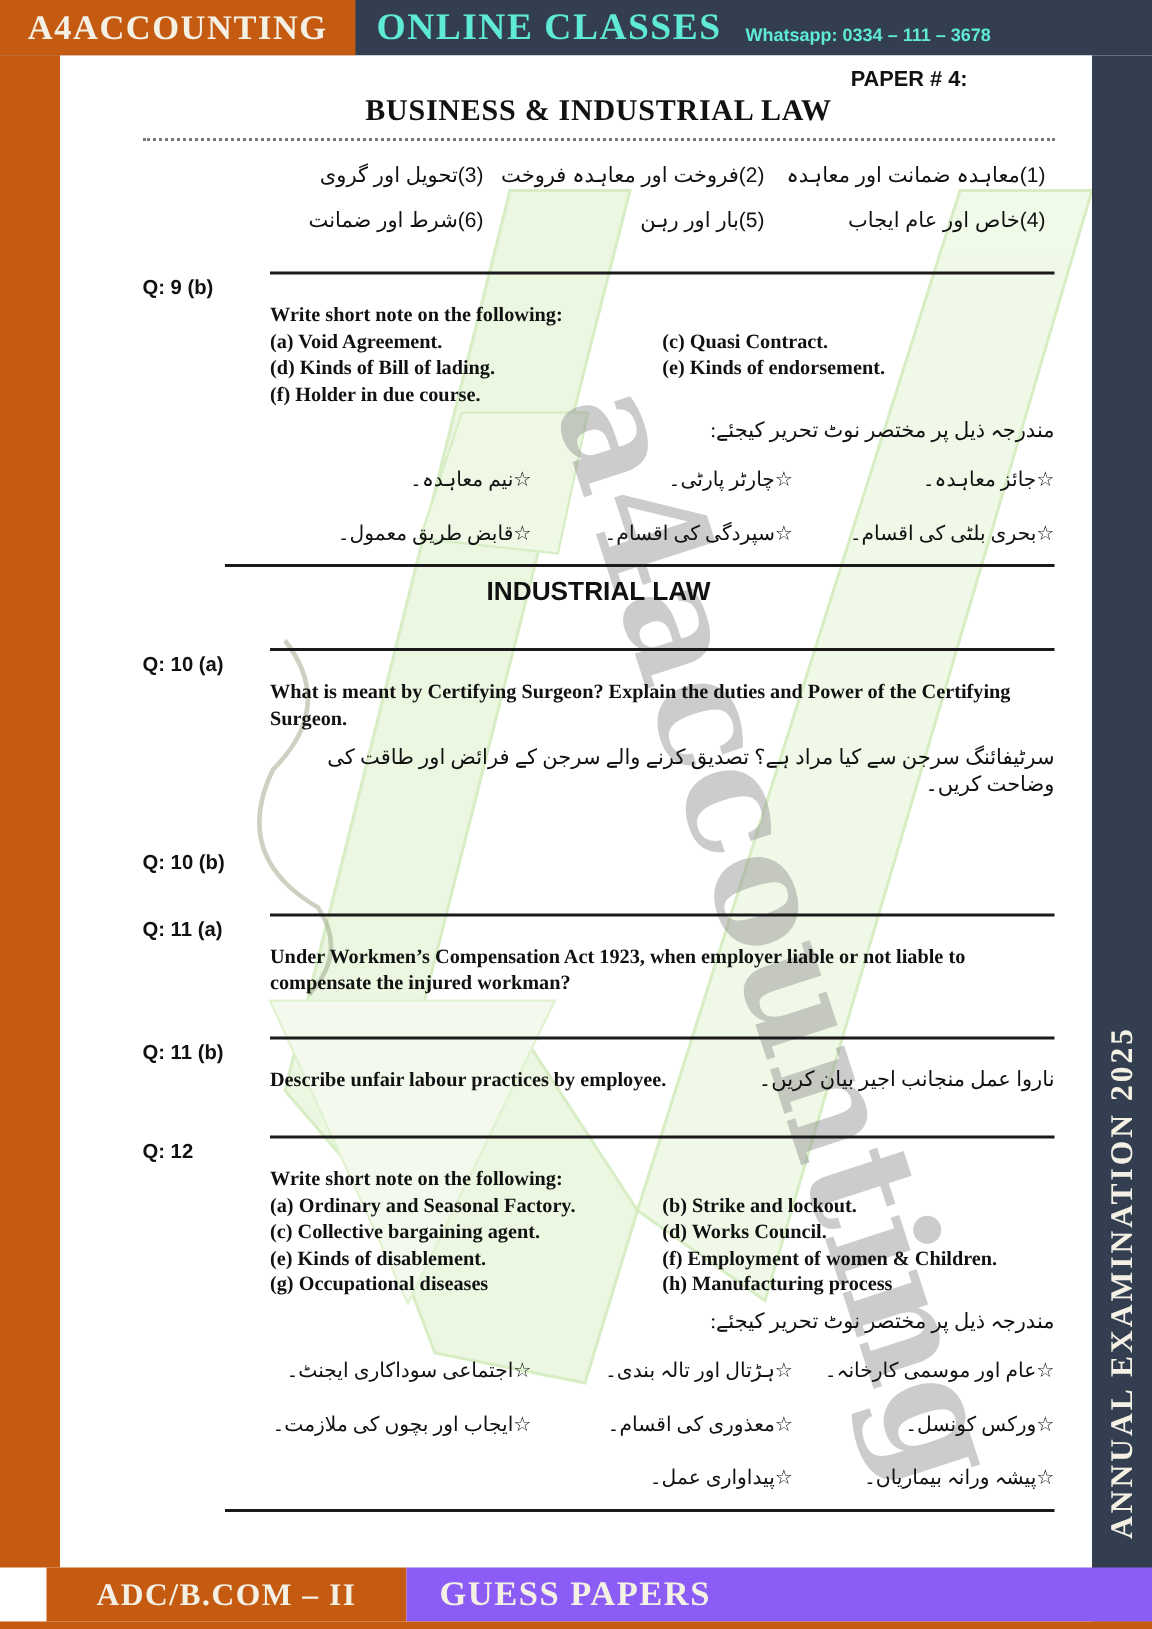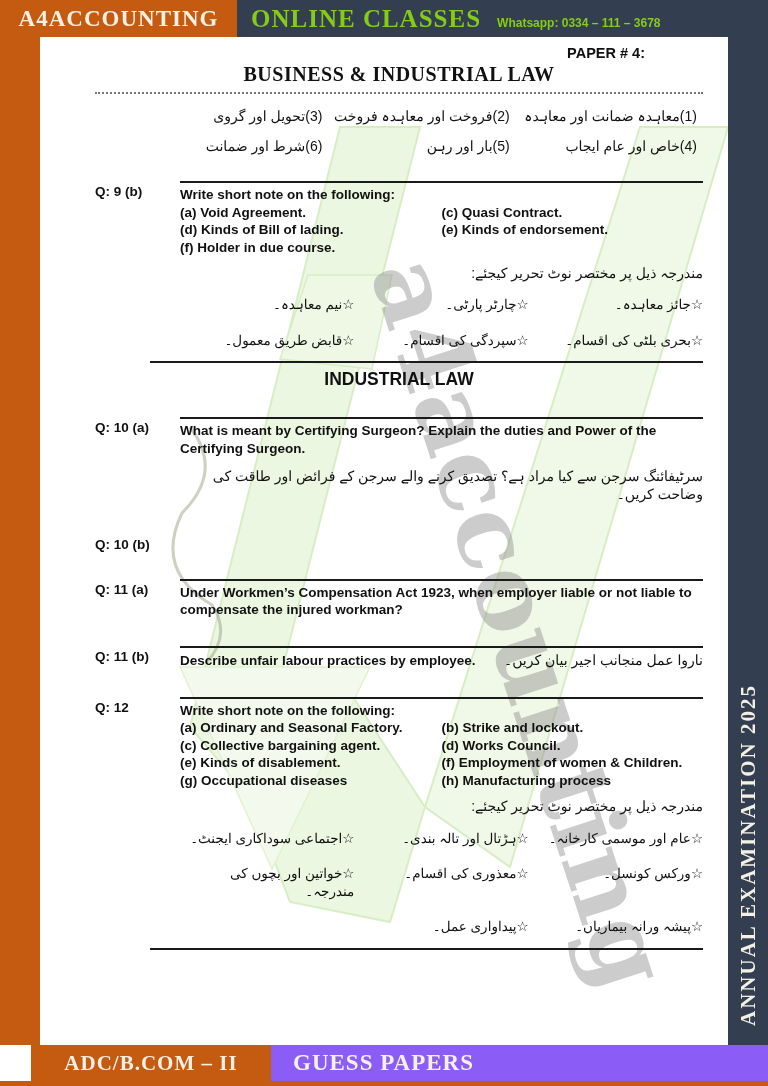--- a/index.html
+++ b/index.html
@@ -4,21 +4,21 @@
 <style>
   html,body{margin:0;padding:0;background:#e8e8e8;}
   .page{position:relative;width:768px;height:1086px;background:#ffffff;overflow:hidden;
         font-family:"Liberation Sans",sans-serif;color:#111;}
 
   
   .topbar{position:absolute;left:0;top:0;width:768px;height:37px;background:#333F50;display:flex;}
   .brand-box{width:237px;height:37px;background:#C55A11;display:flex;align-items:center;justify-content:center;}
   .brand-text{font-family:"Liberation Serif",serif;font-weight:bold;font-size:23px;
               letter-spacing:1px;color:#F4F0E4;}
-  .topbar-right{flex:1;display:flex;align-items:center;color:#84cc16;padding-left:14px;gap:16px;}
+  .topbar-right{flex:1;display:flex;align-items:center;color:#5eead4;padding-left:14px;gap:16px;}
   .online-text{font-family:"Liberation Serif",serif;font-weight:bold;font-size:25px;letter-spacing:1px;}
   .whatsapp-text{font-size:12px;font-weight:bold;margin-top:8px;}
 
   
   .leftbar{position:absolute;left:0;top:37px;width:40px;height:1008px;background:#C55A11;}
   .rightbar{position:absolute;right:0;top:37px;width:40px;height:1044px;background:#333F50;}
   .vertical-text{position:absolute;left:50%;bottom:55px;transform:translateX(-50%) rotate(180deg);
                  writing-mode:vertical-rl;white-space:nowrap;color:#F4F0E4;
                  font-family:"Liberation Serif",serif;font-weight:bold;font-size:21px;letter-spacing:2px;}
 
@@ -40,22 +40,22 @@
   .paper-title{text-align:center;font-family:"Liberation Serif",serif;font-weight:bold;
                font-size:20px;letter-spacing:.5px;margin:2px 0 6px 0;}
   .dotted-rule{border-bottom:2px dotted #777;margin-bottom:14px;}
 
   .topics{direction:rtl;display:grid;grid-template-columns:1fr 1fr 1fr;row-gap:14px;
           font-size:14px;margin:4px 6px 16px 40px;}
   .topics span{white-space:nowrap;}
 
   .qblock{display:flex;margin-top:27px;}
   .qlabel{width:85px;flex:none;font-weight:bold;font-size:13.5px;padding-top:3px;}
-  .qbody{flex:1;border-top:2px solid #1a1a1a;padding-top:3px;font-weight:bold;
-         font-size:13.5px;line-height:1.3;}
+  .qbody{flex:1;border-top:2px solid #1a1a1a;padding-top:18px;font-weight:bold;
+         font-size:13.5px;line-height:1.3;font-family:Liberation Serif, serif;}
   .qtext{margin:0;}
   .items2{display:grid;grid-template-columns:1fr 1fr;}
   .urdu{direction:rtl;font-weight:normal;font-size:14px;}
   .urdu-intro{margin-top:8px;}
   .stars{direction:rtl;display:grid;grid-template-columns:1fr 1fr 1fr;row-gap:18px;
          margin-top:14px;font-weight:normal;font-size:13.5px;}
   .urdu-line{direction:rtl;font-weight:normal;font-size:14px;margin:9px 0 4px 0;}
   .row-split{display:flex;justify-content:space-between;align-items:baseline;gap:10px;}
   .row-split .urdu{flex:none;}
 
@@ -180,21 +180,21 @@
             <span>(g) Occupational diseases</span>
             <span>(h) Manufacturing process</span>
           </div>
           <div class="urdu urdu-intro">مندرجہ ذیل پر مختصر نوٹ تحریر کیجئے:</div>
           <div class="stars">
             <span>☆عام اور موسمی کارخانہ۔</span>
             <span>☆ہڑتال اور تالہ بندی۔</span>
             <span>☆اجتماعی سوداکاری ایجنٹ۔</span>
             <span>☆ورکس کونسل۔</span>
             <span>☆معذوری کی اقسام۔</span>
-            <span>☆خواتین اور بچوں کی مندرجہ۔</span>
+            <span>☆ایجاب اور بچوں کی ملازمت۔</span>
             <span>☆پیشہ ورانہ بیماریاں۔</span>
             <span>☆پیداواری عمل۔</span>
           </div>
         </div>
       </section>
 
       <div class="hrule"></div>
     </div>
   </main>
 

